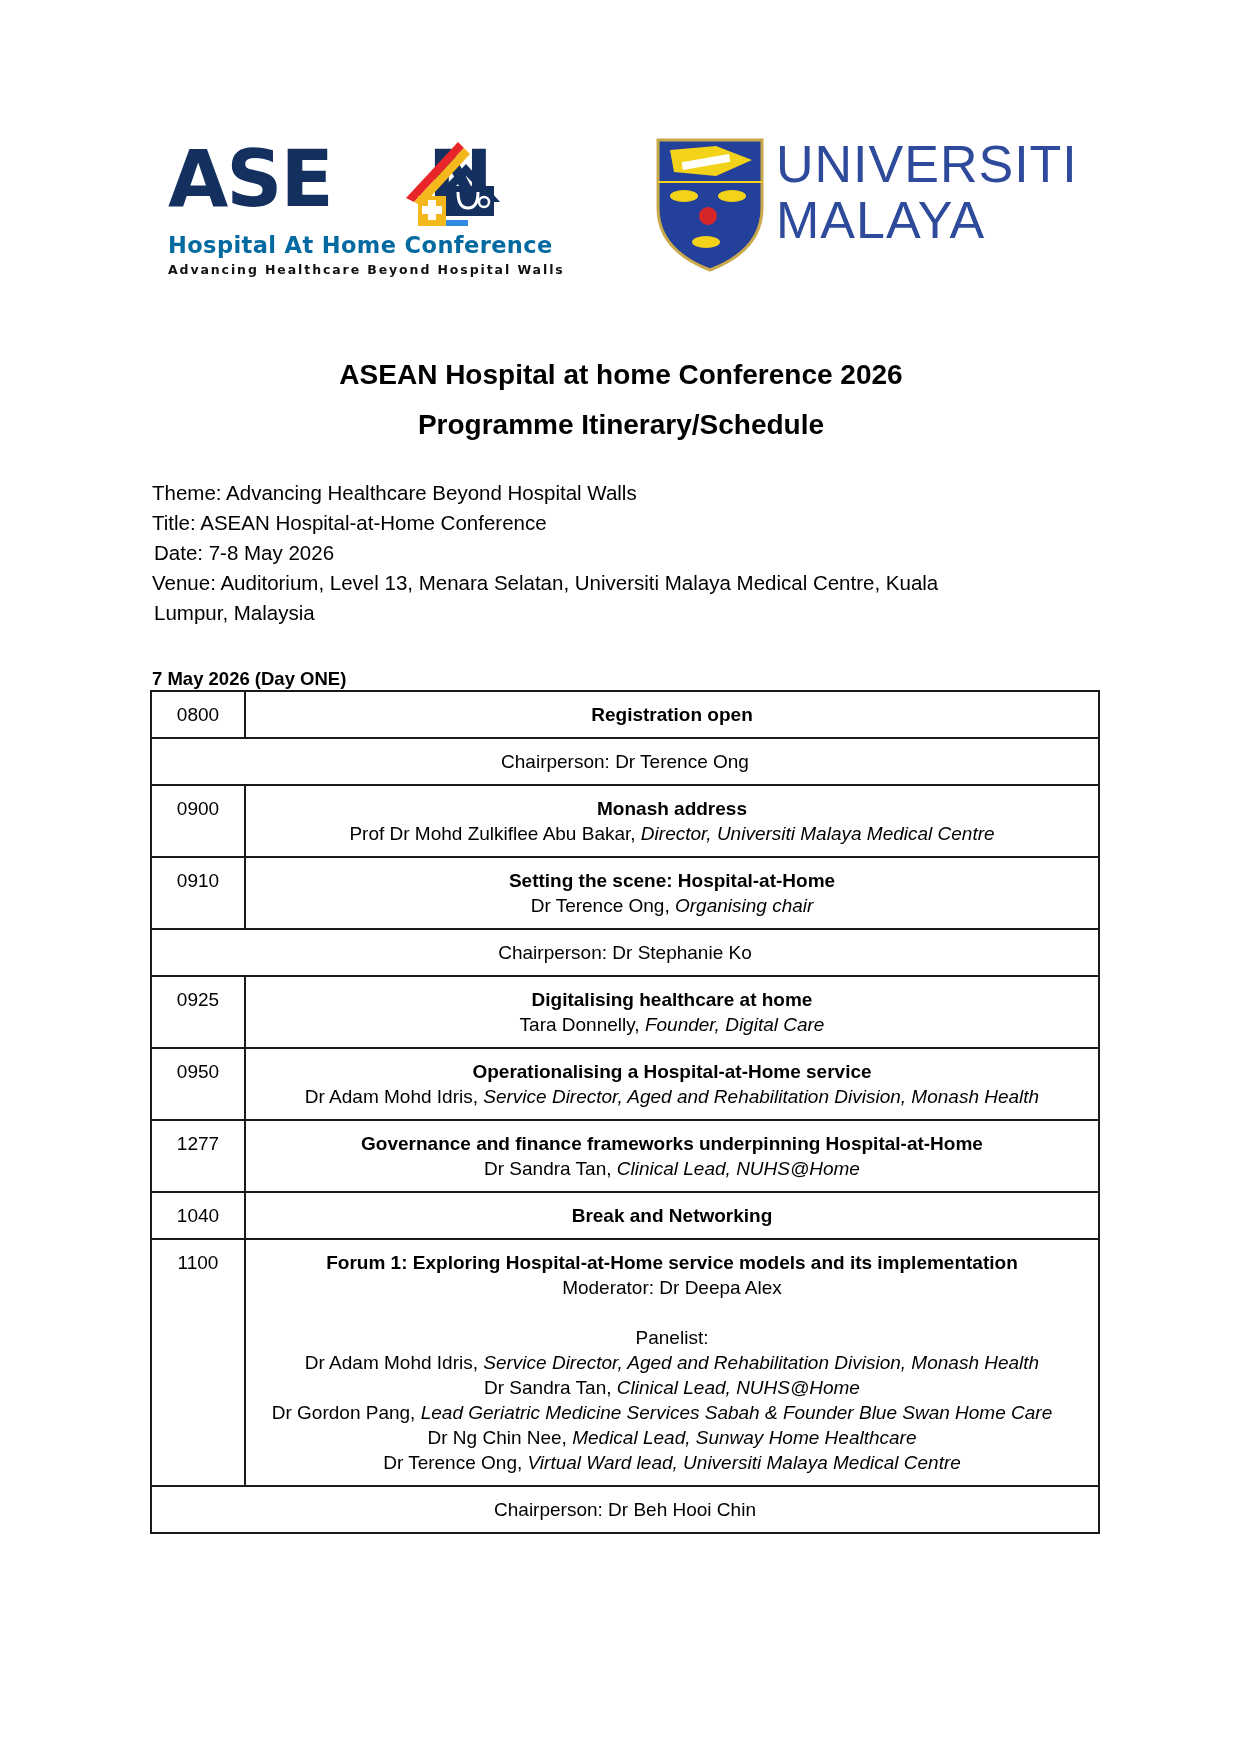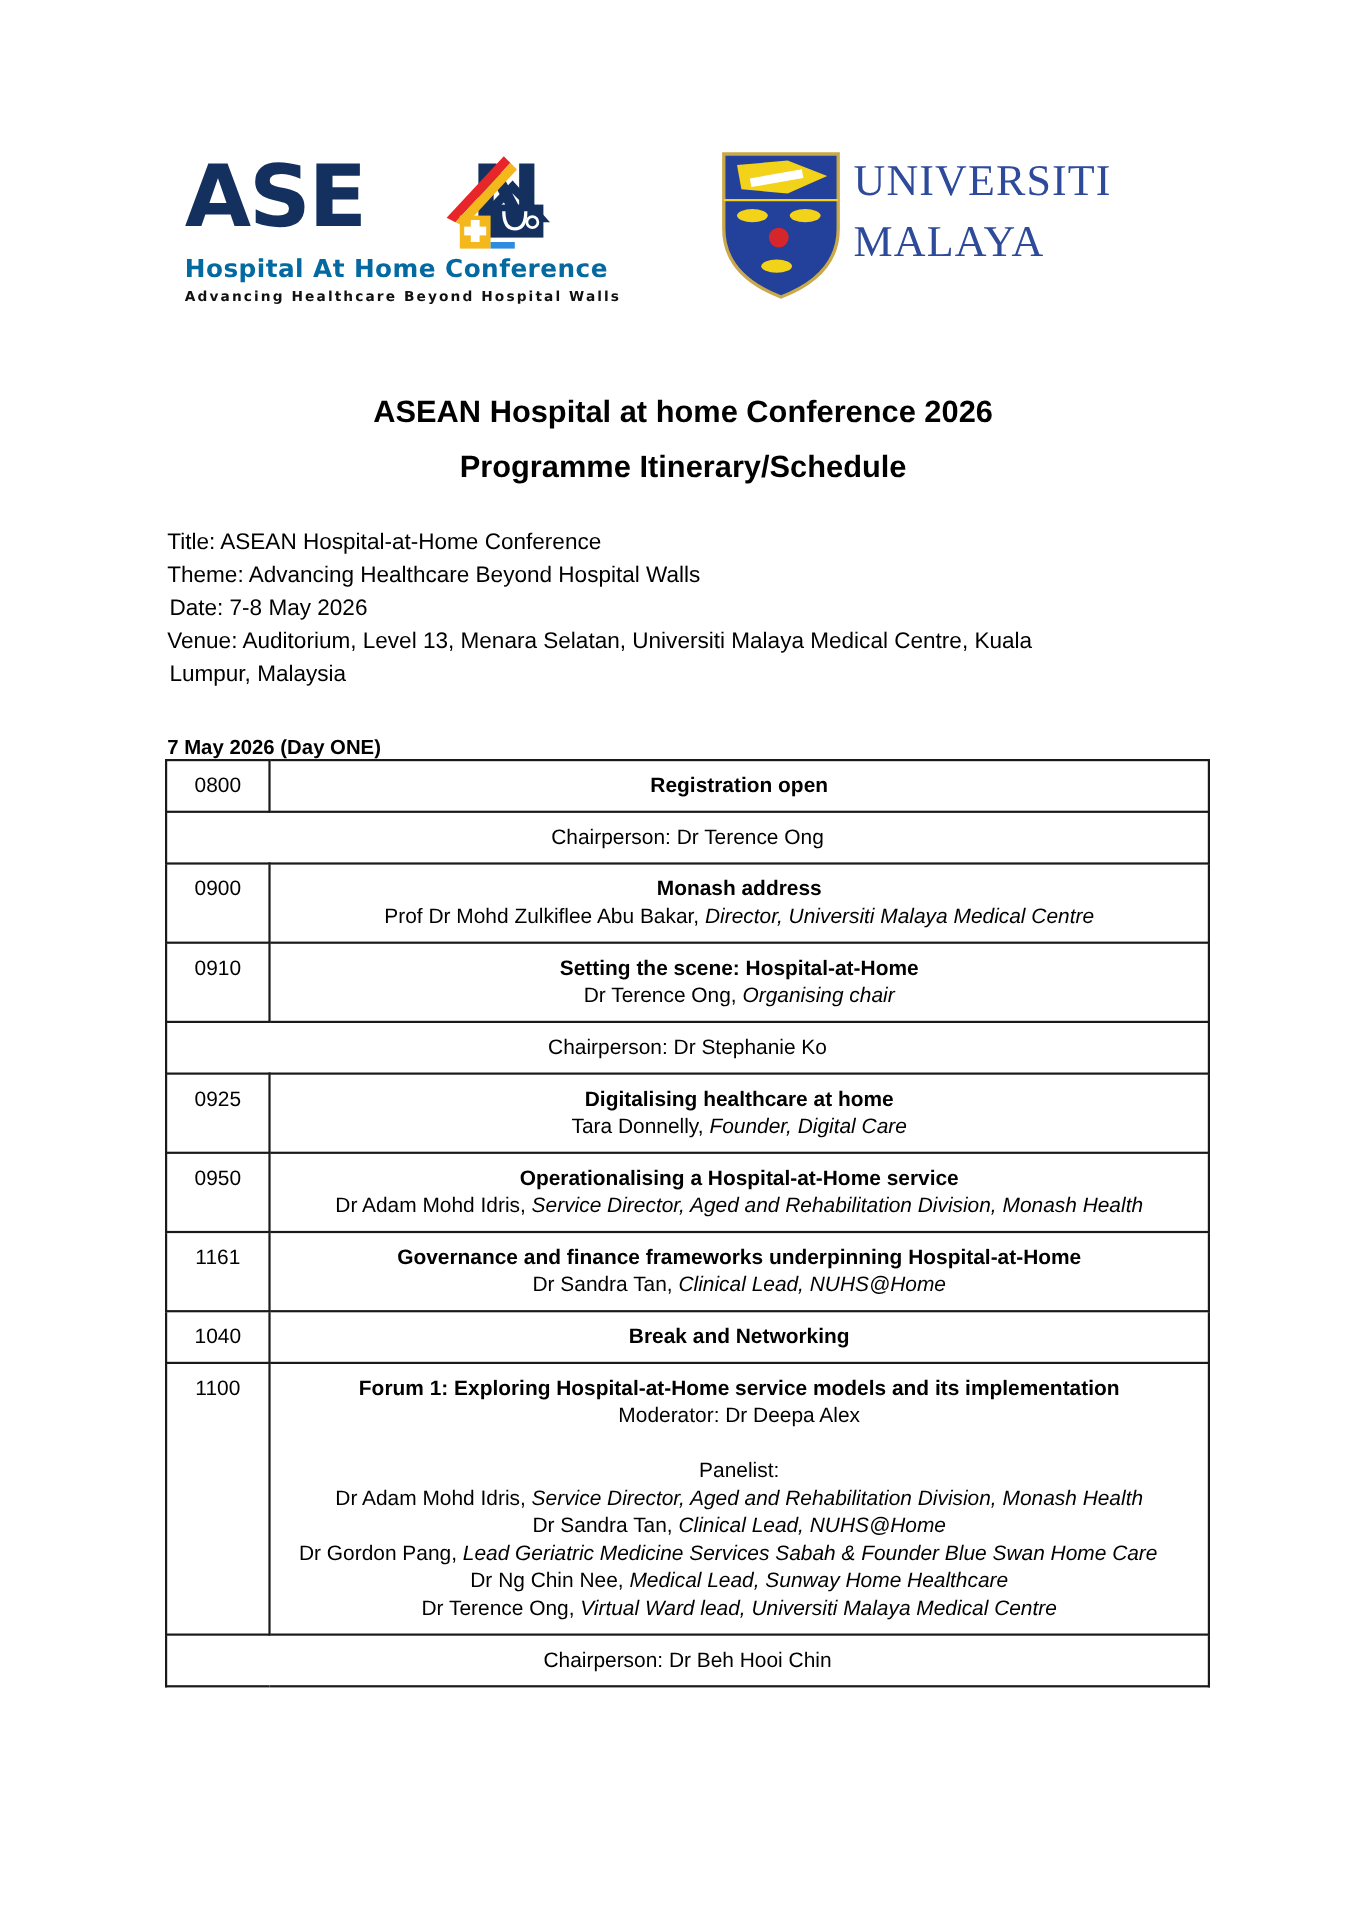--- a/index.html
+++ b/index.html
@@ -13,22 +13,22 @@
       font-size: 78px; letter-spacing: -2px; color: #13305f; line-height: 86px; }
     .asean-word .gap { display: inline-block; width: 96px; }
     .asean-house { position: absolute; left: 232px; top: 0; width: 100px; height: 92px; }
     .asean-sub1 { position: absolute; left: 0; top: 96px; font-family: "DejaVu Sans", sans-serif; font-weight: bold;
       font-size: 22.5px; color: #0369a1; letter-spacing: 0.4px; white-space: nowrap; }
     .asean-sub2 { position: absolute; left: 0; top: 126px; font-family: "DejaVu Sans", sans-serif; font-weight: bold;
       font-size: 12.5px; color: #111; letter-spacing: 1.9px; white-space: nowrap; }
 
     .um-logo { position: absolute; left: 656px; top: 18px; width: 440px; height: 140px; }
     .um-crest { position: absolute; left: 0; top: 0; width: 108px; height: 134px; }
-    .um-text { position: absolute; left: 120px; top: -2px; font-family: Liberation Serif, serif;
-      font-size: 40px; line-height: 56px; color: #2e4a9a; letter-spacing: 1px; }
+    .um-text { position: absolute; left: 120px; top: -2px; font-family: Liberation Sans, sans-serif;
+      font-size: 52px; line-height: 56px; color: #2e4a9a; letter-spacing: 1px; }
 
     .title-block { position: absolute; top: 350px; left: 0; width: 1242px; text-align: center; }
     .title-line { font-weight: bold; font-size: 28px; line-height: 50px; }
 
     .meta { position: absolute; top: 478px; left: 152px; width: 920px; font-size: 20.5px; line-height: 30px; }
     .meta div { margin-left: 0; }
     .meta .indent1 { margin-left: 2px; }
 
     .day-heading { position: absolute; top: 668px; left: 152px; font-weight: bold; font-size: 18.5px; }
 
@@ -81,22 +81,22 @@
     </div>
   </div>
 </div>
 
 <div class="title-block">
   <div class="title-line">ASEAN Hospital at home Conference 2026</div>
   <div class="title-line">Programme Itinerary/Schedule</div>
 </div>
 
 <div class="meta">
+  <div>Theme: Advancing Healthcare Beyond Hospital Walls</div>
   <div>Title: ASEAN Hospital-at-Home Conference</div>
-  <div>Theme: Advancing Healthcare Beyond Hospital Walls</div>
   <div class="indent1">Date: 7-8 May 2026</div>
   <div>Venue: Auditorium, Level 13, Menara Selatan, Universiti Malaya Medical Centre, Kuala</div>
   <div class="indent1">Lumpur, Malaysia</div>
 </div>
 
 <div class="day-heading">7 May 2026 (Day ONE)</div>
 
 <table class="schedule">
   <tbody>
       <tr>
@@ -133,21 +133,21 @@
     </td>
   </tr>
   <tr>
     <td class="time">0950</td>
     <td>
       <div class="item-title">Operationalising a Hospital-at-Home service</div>
       <div><span>Dr Adam Mohd Idris, </span><span class="role">Service Director, Aged and Rehabilitation Division, Monash Health</span></div>
     </td>
   </tr>
   <tr>
-    <td class="time">1161</td>
+    <td class="time">1277</td>
     <td>
       <div class="item-title">Governance and finance frameworks underpinning Hospital-at-Home</div>
       <div><span>Dr Sandra Tan, </span><span class="role">Clinical Lead, NUHS@Home</span></div>
     </td>
   </tr>
   <tr>
     <td class="time">1040</td>
     <td>
       <div class="item-title">Break and Networking</div>
     </td>

